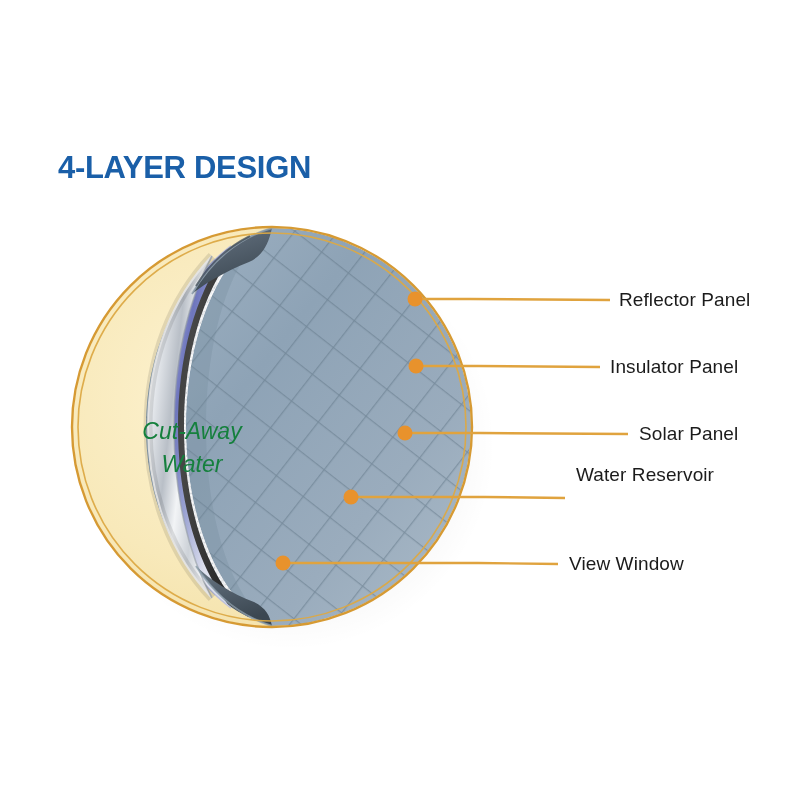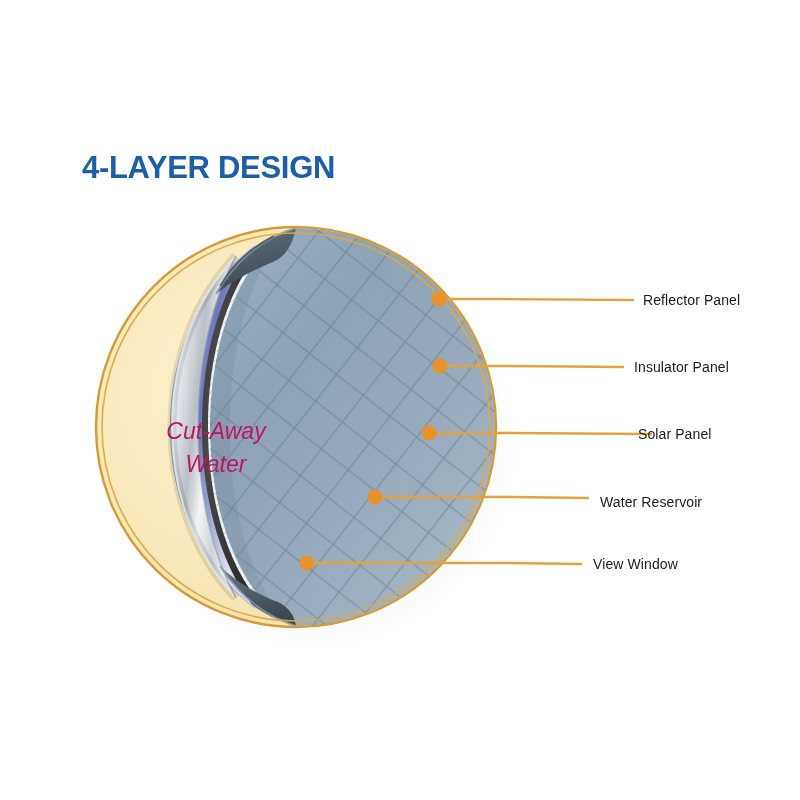--- a/index.html
+++ b/index.html
@@ -13,21 +13,20 @@
     font-family: "Liberation Sans", sans-serif;
     overflow: hidden;
     position: relative;
   }
 
   #stage {
     position: absolute;
     left: 0; top: 0;
     width: 736px;
     height: 800px;
-    margin-left: 24px;
   }
 
   
   #title {
     position: absolute;
     left: 58px;
     top: 150px;
     font-size: 31px;
     font-weight: bold;
     letter-spacing: -0.3px;
@@ -40,38 +39,38 @@
     position: absolute;
     left: 0;
     top: 0;
     width: 800px;
     height: 800px;
   }
 
   
   .callout-label {
     position: absolute;
-    font-size: 14px;
+    font-size: 19px;
     font-weight: 400;
     color: #1b1b1b;
     white-space: nowrap;
     transform: translateY(-50%);
     letter-spacing: 0.1px;
   }
 
   
   #center-caption {
     position: absolute;
     left: 108px;
     top: 415px;
     width: 168px;
     text-align: center;
     font-size: 23px;
     font-style: italic;
-    color: #be185d;
+    color: #15803d;
     line-height: 1.45;
     pointer-events: none;
   }
 </style>
 </head>
 <body>
 
 <div id="stage">
 
   <div id="title">4-LAYER DESIGN</div>
@@ -289,18 +288,18 @@
   </svg>
 
   <div id="center-caption">
     <div>Cut-Away</div>
     <div>Water</div>
   </div>
 
   <div id="labels">
       <div class="callout-label" style="left: 619px; top: 300px;">Reflector Panel</div>
       <div class="callout-label" style="left: 610px; top: 367px; text-align: right;">Insulator Panel</div>
-      <div class="callout-label" style="left: 614px; top: 434px;">Solar Panel</div>
-      <div class="callout-label" style="left: 576px; top: 502px;">Water Reservoir</div>
+      <div class="callout-label" style="left: 639px; top: 434px;">Solar Panel</div>
+      <div class="callout-label" style="left: 576px; top: 475px;">Water Reservoir</div>
       <div class="callout-label" style="left: 569px; top: 564px;">View Window</div>
     </div>
 
 </div>
 
 </body></html>

